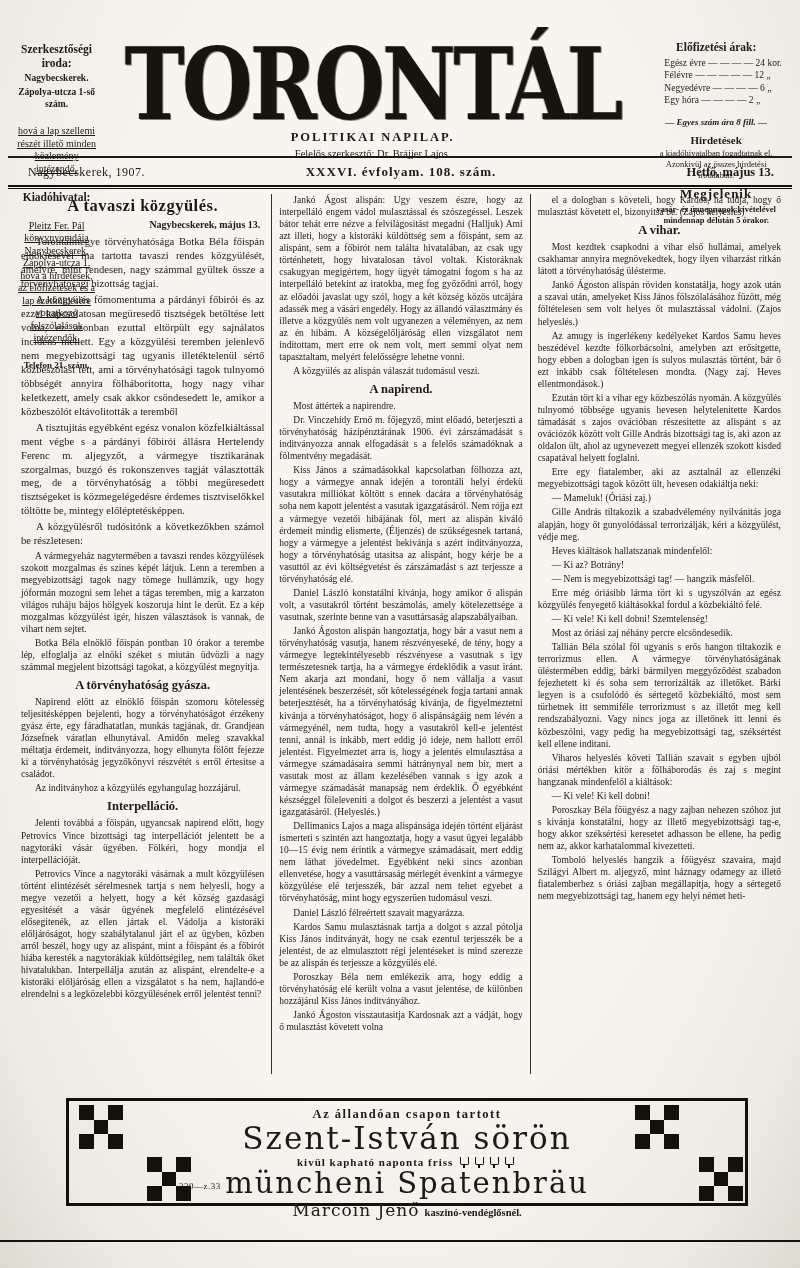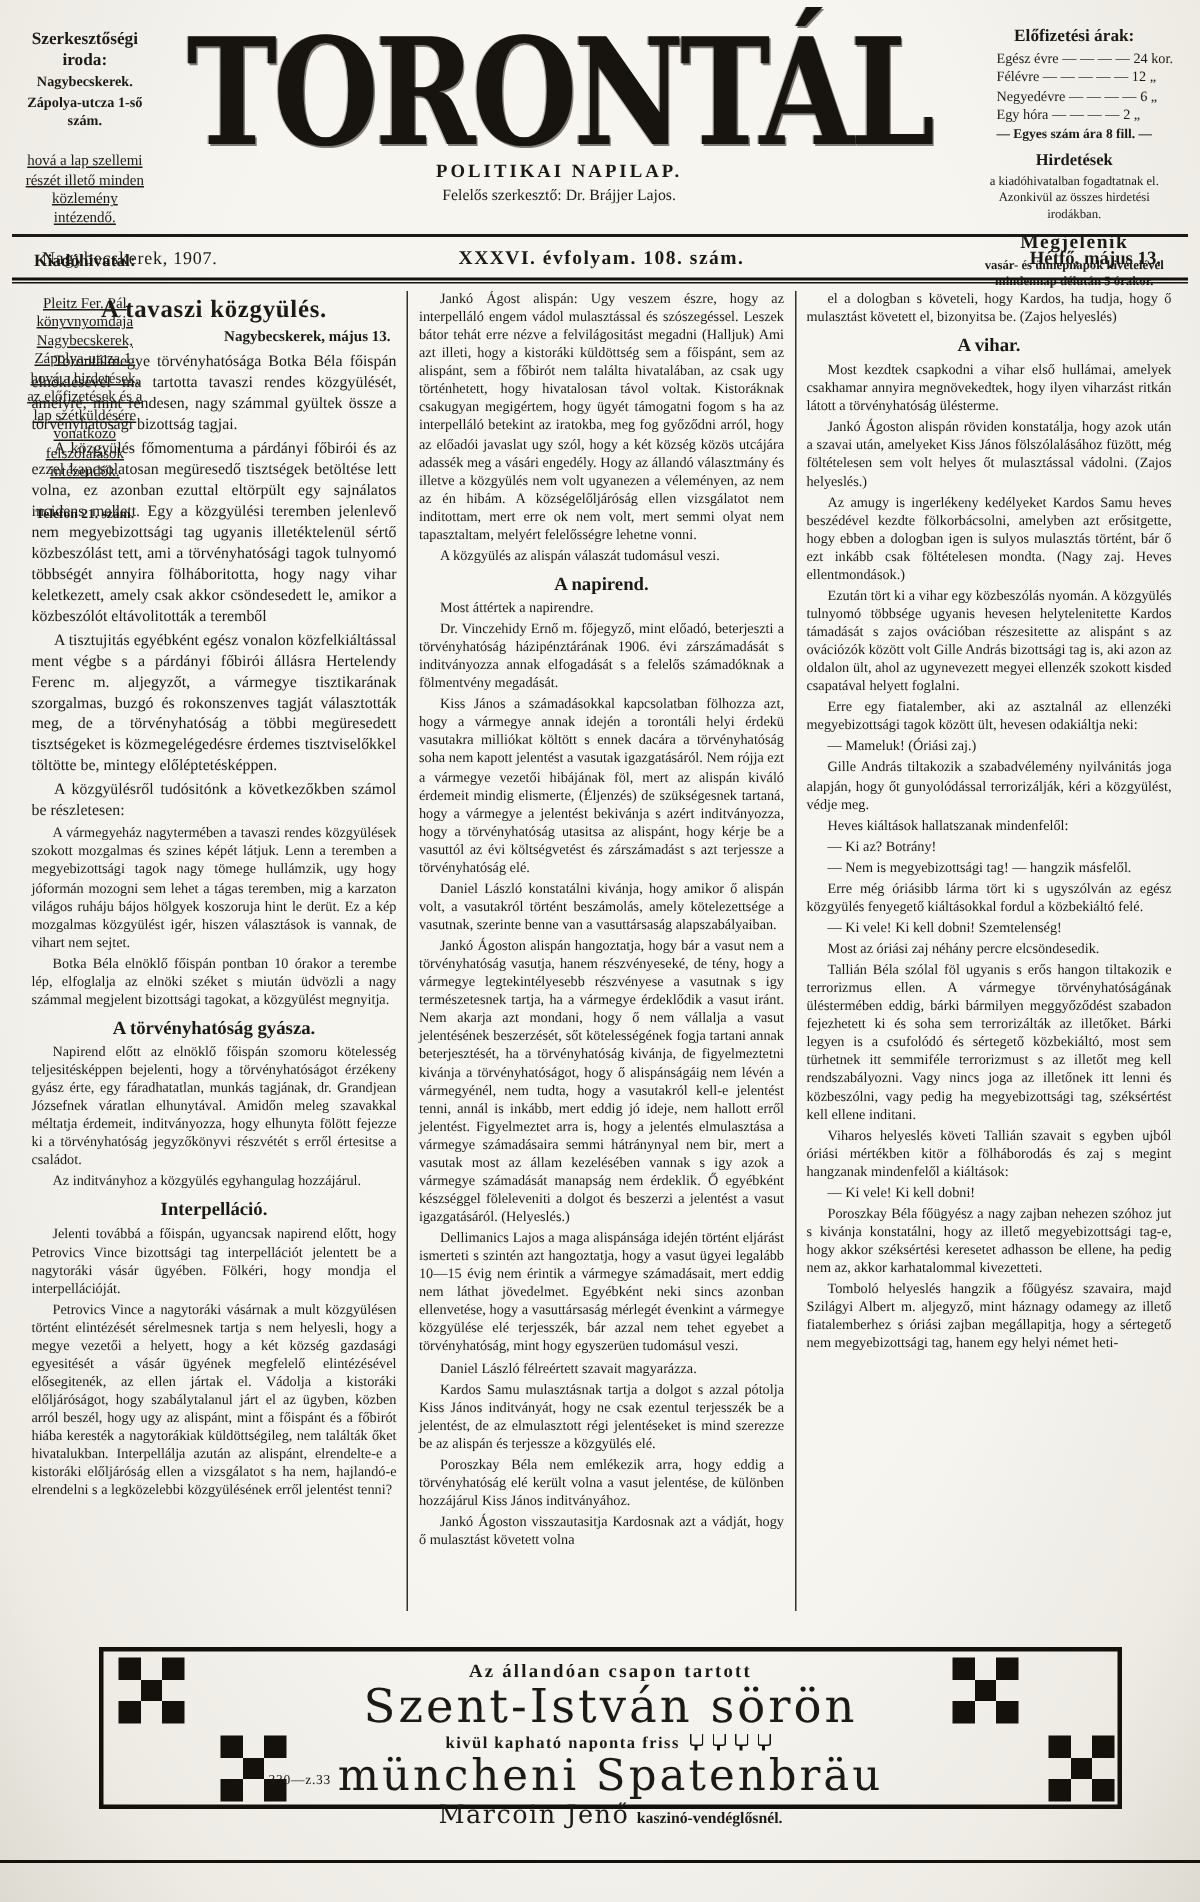--- a/index.html
+++ b/index.html
@@ -7,42 +7,42 @@
     width:800px;height:1268px;overflow:hidden;
     background:#b9b6ae;
     font-family:"Liberation Serif", serif;
   }
   .page{
     position:relative;width:800px;height:1268px;
     background:radial-gradient(ellipse at 50% 40%, #f7f5f0 55%, #eceae3 85%, #dddad1 100%);
     color:#1d1a16;
   }
   
-  .header{display:flex;align-items:flex-start;padding:13px 10px 0 10px;height:152px;box-sizing:border-box;}
+  .header{display:flex;align-items:flex-start;padding:36px 10px 0 10px;height:152px;box-sizing:border-box;}
   .office-box{width:182px;text-align:center;font-size:9px;line-height:1.25;padding-top:6px;}
   .office-title{font-weight:bold;font-size:11.5px;margin-bottom:2px;}
   .office-b{font-weight:bold;font-size:9.5px;margin-bottom:2px;}
   .office-s{font-size:10px;margin:15px 6px;text-decoration:underline;}
   .office-sub{font-weight:bold;font-size:11.5px;margin:5px 0 2px;}
   .office-tel{font-weight:bold;font-size:9px;margin-top:5px;}
   .mast-zone{flex:1;text-align:center;}
   .mast-title{
     font-family:"DejaVu Serif", serif;font-weight:bold;
     font-size:88px;line-height:86px;letter-spacing:-3px;
     transform:scale(0.92,1.12);transform-origin:center top;
     color:#17130e;text-shadow:1px 1px 0 rgba(30,25,18,.55), -1px 0 0 rgba(30,25,18,.3);
     white-space:nowrap;
   }
   .mast-sub{font-weight:bold;font-size:12.5px;letter-spacing:2px;margin-top:8px;}
   .mast-editor{font-size:10.5px;margin-top:3px;}
   .sub-box{width:212px;text-align:center;font-size:9px;line-height:1.3;padding-top:4px;}
   .sub-title{font-weight:bold;font-size:11.5px;margin-bottom:2px;}
   .rates{margin:0 8px;}
   .rate-line{display:block;font-size:9.5px;font-weight:normal;text-align:left;padding-left:14px;white-space:nowrap;}
-  .single-issue{font-size:9px;font-weight:bold;margin-top:1px;}
+  .single-issue{font-size:9px;font-weight:bold;margin-top:11px;font-style:italic;}
   .sub-h{font-weight:bold;font-size:11px;margin:4px 0 1px;}
   .sub-t{font-size:8.5px;margin:0 10px;}
   .sub-mh{font-weight:bold;font-size:13px;letter-spacing:1px;margin:5px 0 1px;}
   .sub-mt{font-size:8.5px;font-weight:bold;margin:0 12px;}
   
   .rule1{height:2px;background:#1d1a16;margin:4px 8px 0 8px;}
   .daterow{display:flex;align-items:center;padding:4px 0 3px;height:20px;}
   .date-left{width:230px;font-size:12px;padding-left:28px;letter-spacing:.5px;}
   .date-center{flex:1;text-align:center;font-weight:bold;font-size:13px;letter-spacing:1px;}
   .date-right{width:230px;text-align:right;font-size:12.5px;font-weight:bold;padding-right:26px;}

